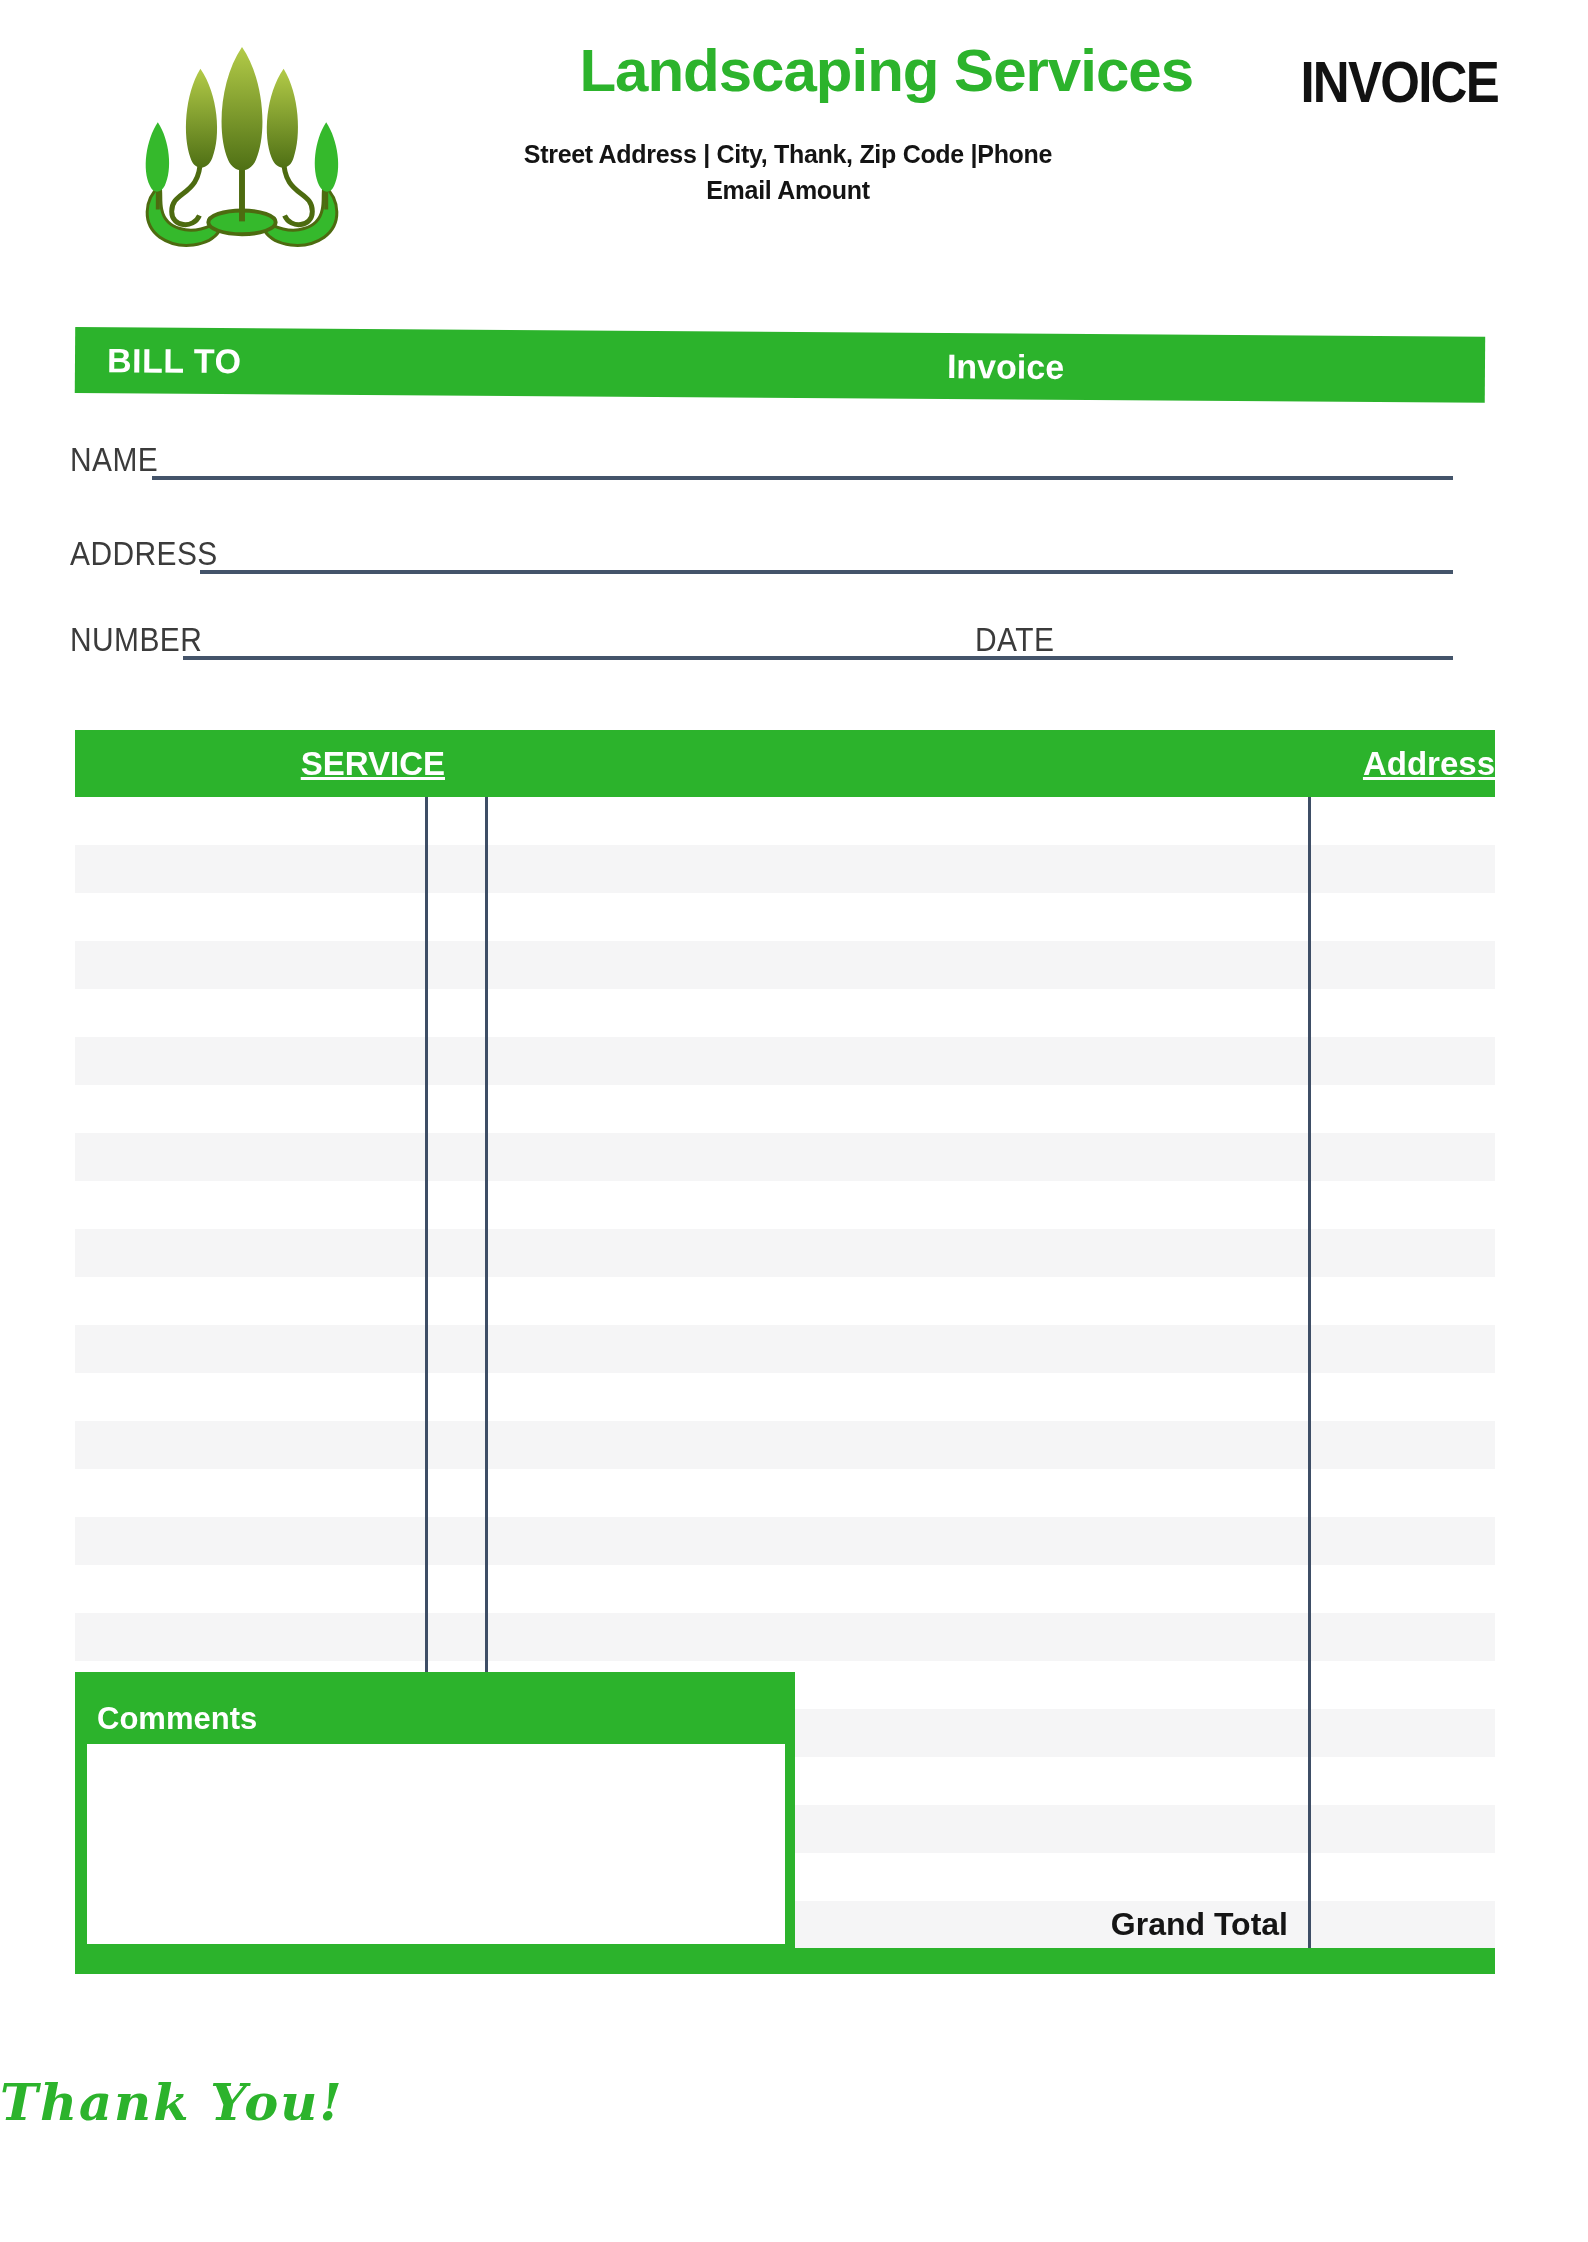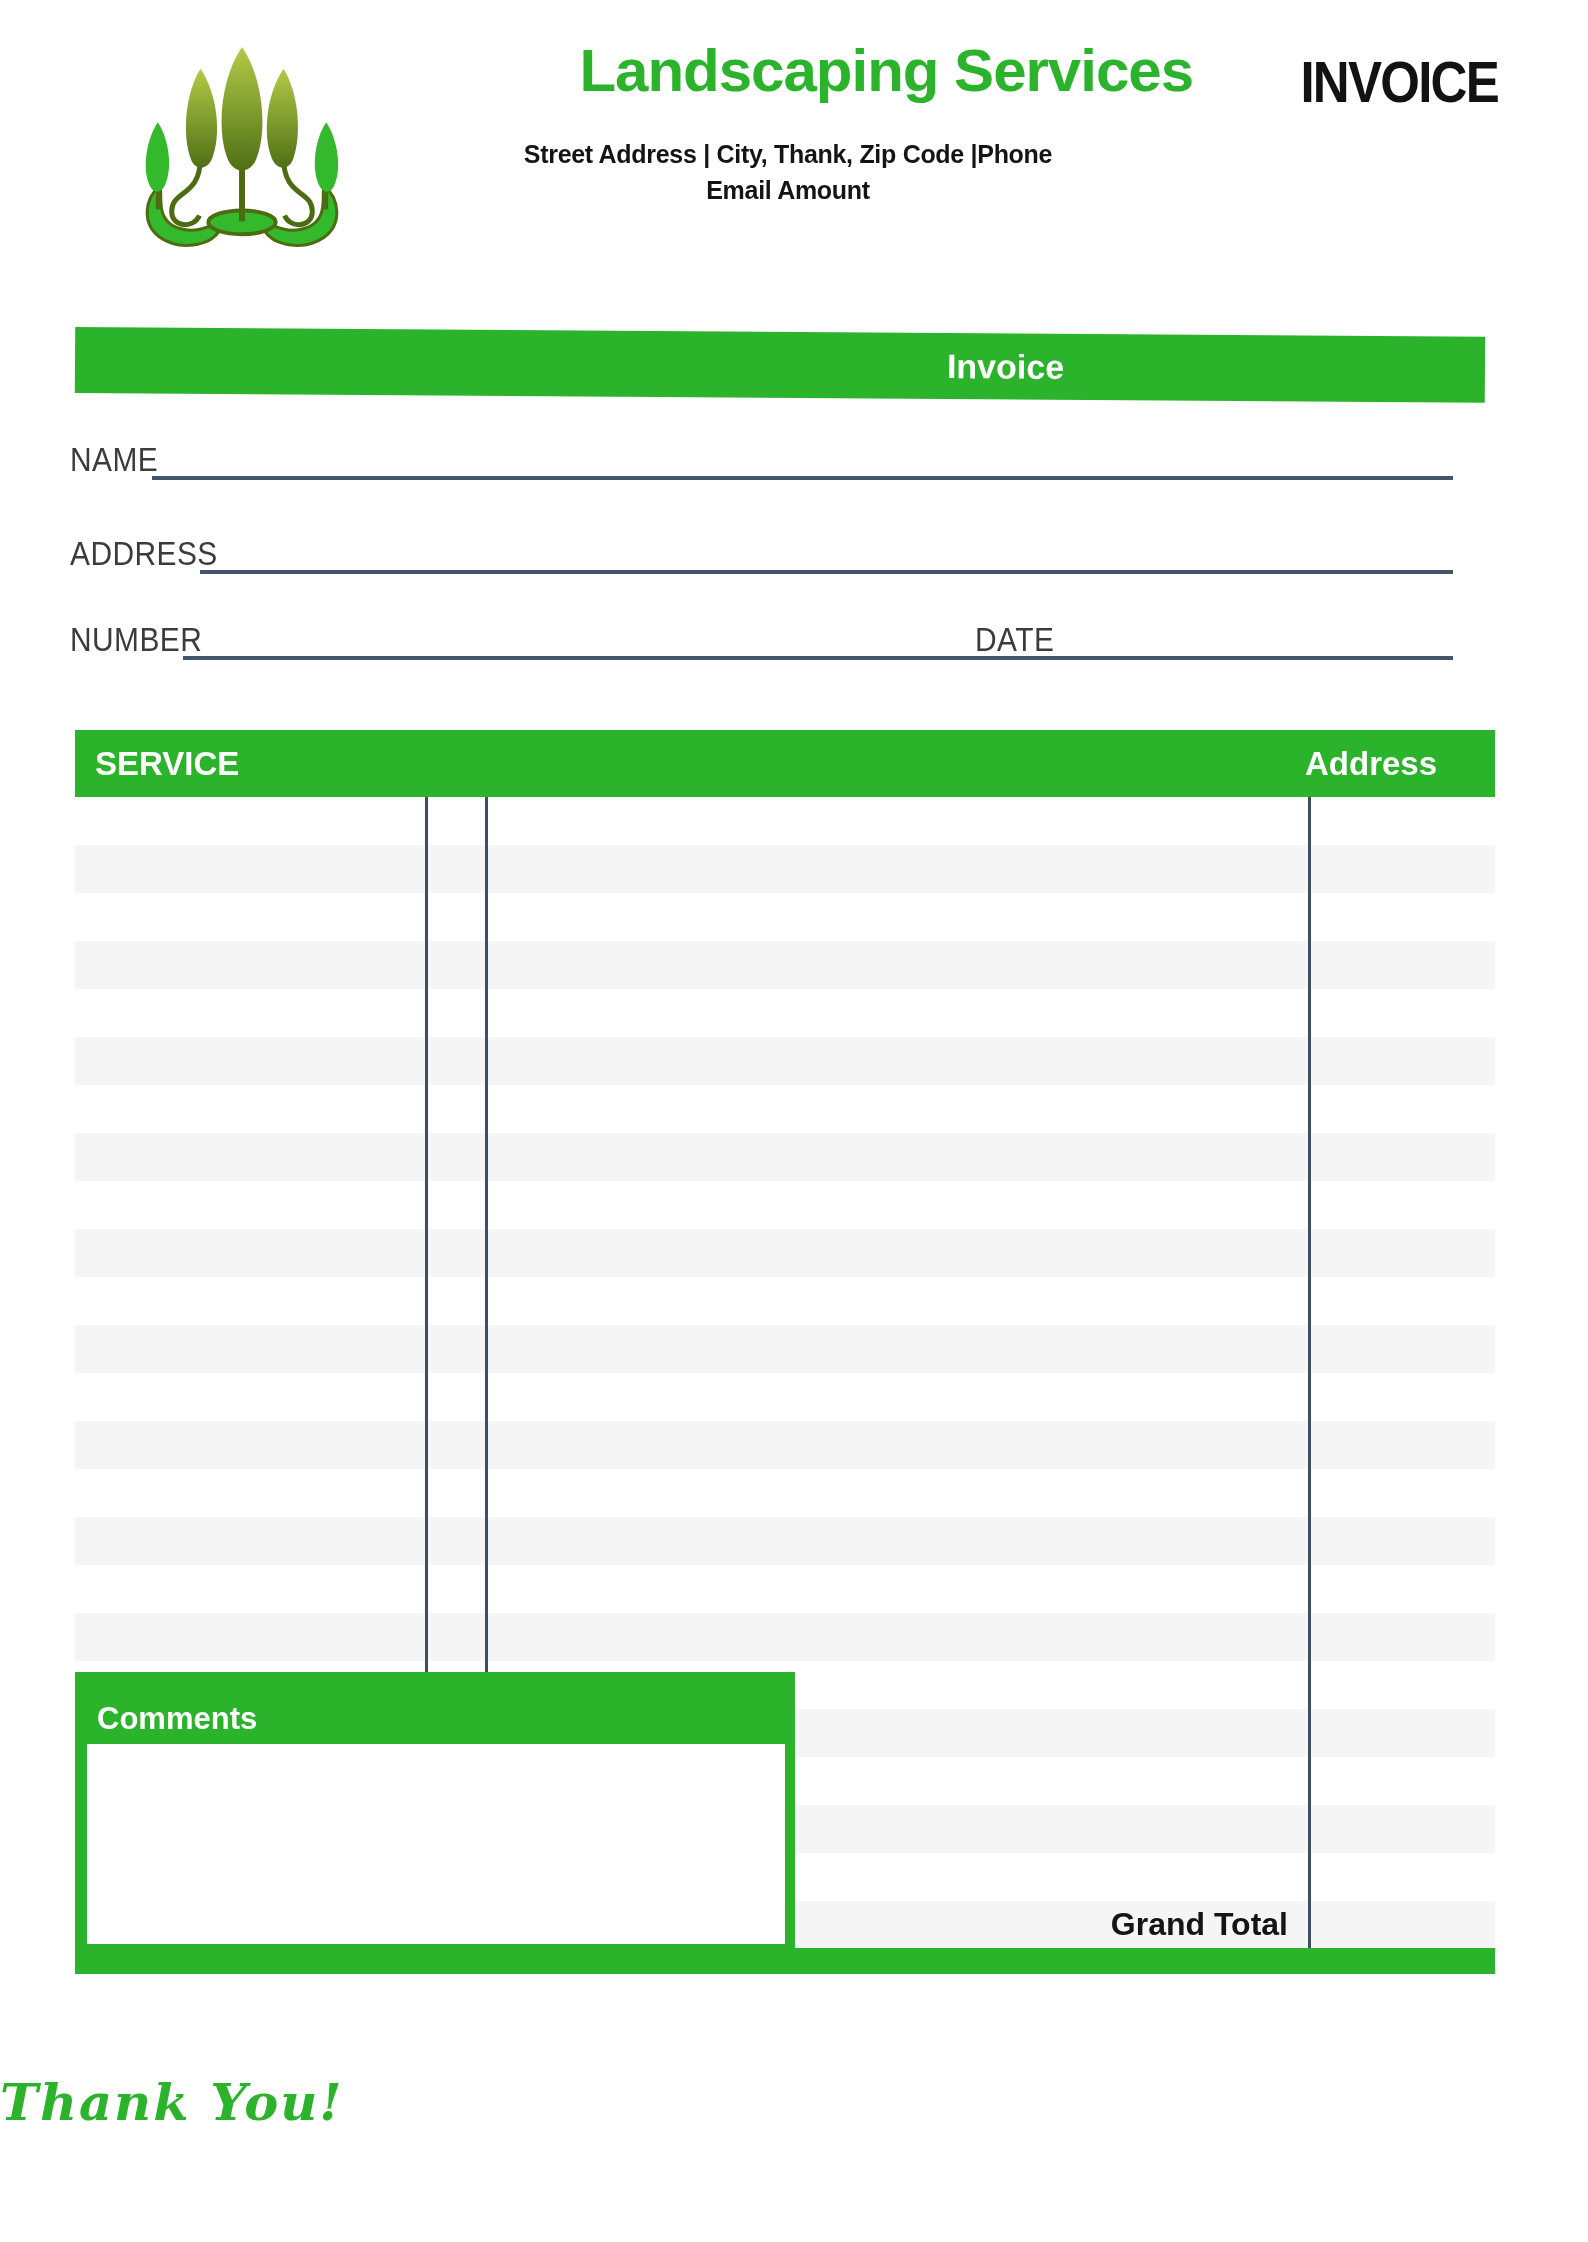--- a/index.html
+++ b/index.html
@@ -44,21 +44,21 @@
 
   
   .billto-bar{
     left:75px;top:327px;width:1410px;height:66px;
     background:var(--green);
     transform:rotate(0.4deg);transform-origin:left center;
     color:#ffffff;
   }
   .billto-label{
     position:absolute;left:32px;top:0;height:66px;line-height:66px;
-    font-size:34px;font-weight:700;letter-spacing:0.5px;margin-top:47px;
+    font-size:34px;font-weight:700;letter-spacing:0.5px;
   }
   .invoice-label{
     position:absolute;left:66%;top:0;height:66px;line-height:66px;
     transform:translateX(-50%);
     font-size:34px;font-weight:700;
   }
 
   
   .field-label{
     color:var(--label_gray);
@@ -66,21 +66,21 @@
     transform:scaleX(0.88);transform-origin:left center;
     white-space:nowrap;
   }
   .field-line{height:4px;background:var(--line);}
 
   
   .thead{
     left:75px;top:730px;width:1420px;height:67px;
     background:var(--green);color:#ffffff;
   }
-  .thead span{position:absolute;top:0;height:67px;line-height:67px;font-size:33px;font-weight:700;text-align:left;}
+  .thead span{position:absolute;top:0;height:67px;line-height:67px;font-size:33px;font-weight:700;text-align:right;text-decoration:underline;}
   .th-service{left:20px;width:350px;}
   .th-description{left:420px;width:810px;}
   .th-amount{left:1230px;width:190px;}
 
   .rows{left:75px;top:797px;width:1420px;}
   .trow{height:48px;background:transparent;}
   .trow.alt{background:var(--stripe);}
 
   .vline{width:3px;background:#3E4E66;}
   .vline1{left:425px;top:797px;height:875px;}

